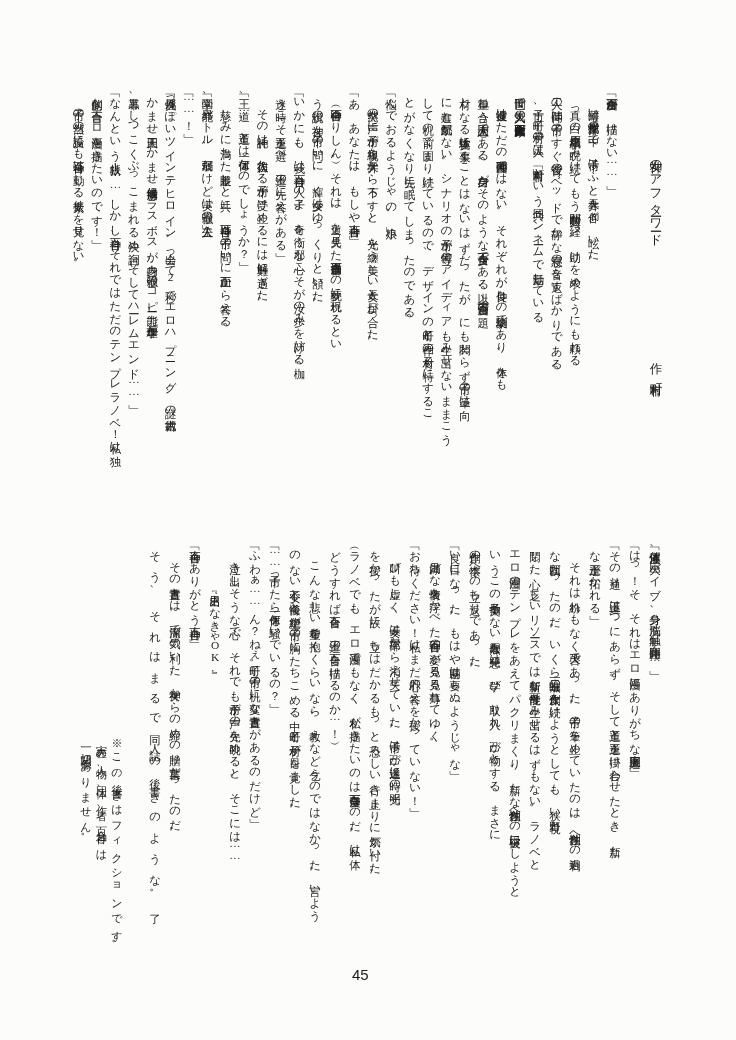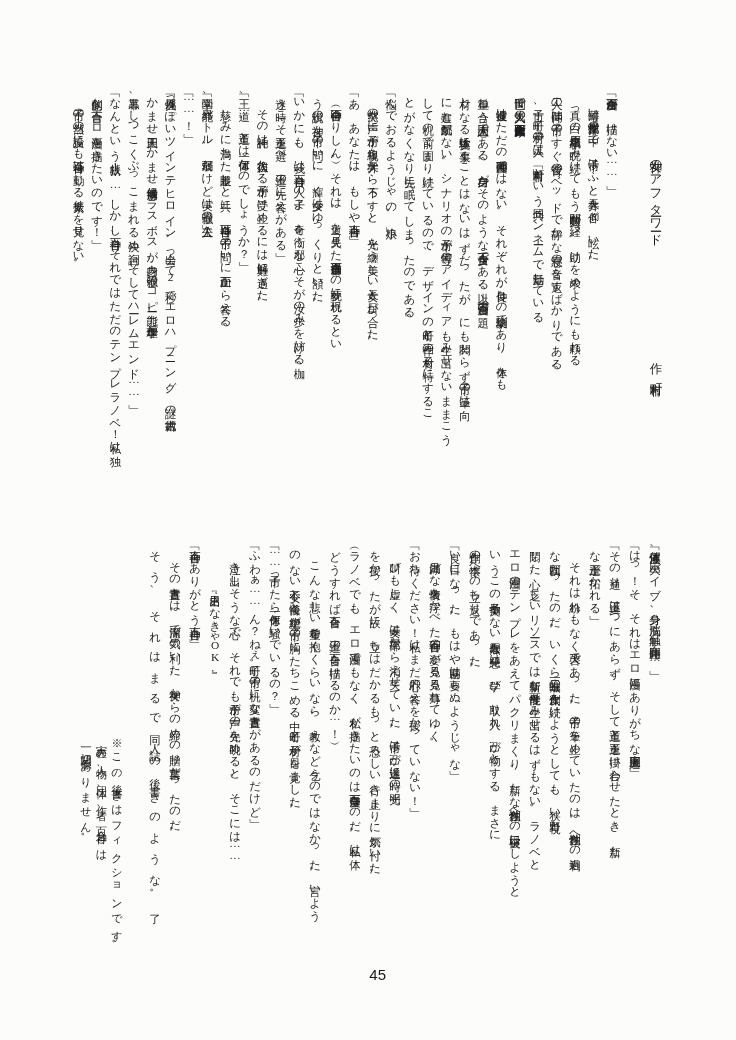--- a/index.html
+++ b/index.html
@@ -19,21 +19,21 @@
   .band2{top:543px;right:71px;height:430px;width:521px;}
   .band2 .line{width:20px;line-height:20px;}
   .line.indent{text-indent:11px;}
   .line.indent-lg{text-indent:44px;}
   .line.spread{letter-spacing:7.5px;}
   .disclaimer{position:absolute;top:731px;right:612px;height:250px;font-size:11px;}
   .disclaimer .dline{width:15.5px;line-height:15.5px;letter-spacing:3px;height:100%;}
   .disclaimer .dline:nth-child(2){text-indent:5px;}
   .disclaimer .dline:nth-child(3){text-indent:10px;}
   .page-number{
-    position:absolute;top:966px;left:352px;width:34px;text-align:right;
+    position:absolute;top:966px;left:352px;width:34px;text-align:left;
     font-size:15px;color:#1a1a1a;
     font-family:"Liberation Sans","DejaVu Sans",sans-serif;
   }
 </style>
 </head>
 <body>
 
 <div class="page">
 
   <div class="title-col v">女神のアフターワード</div>

